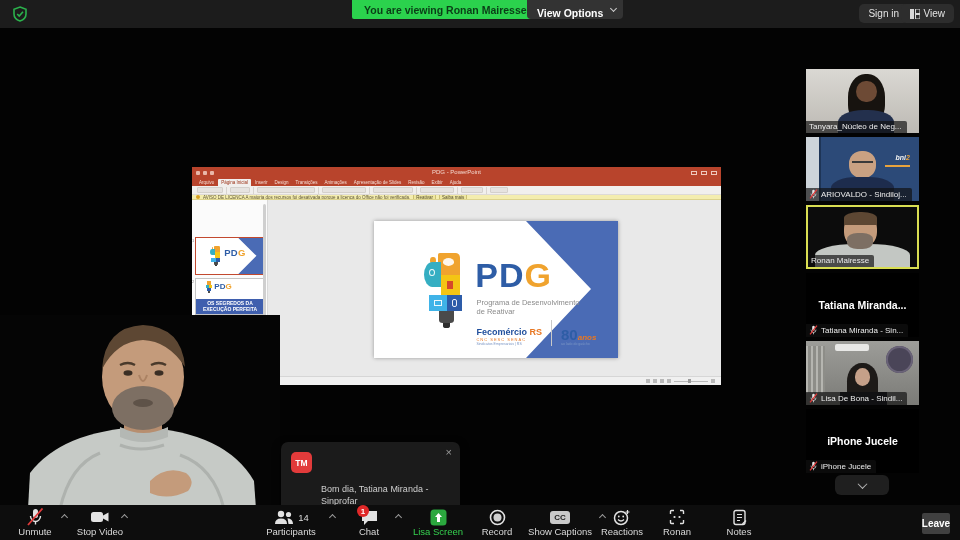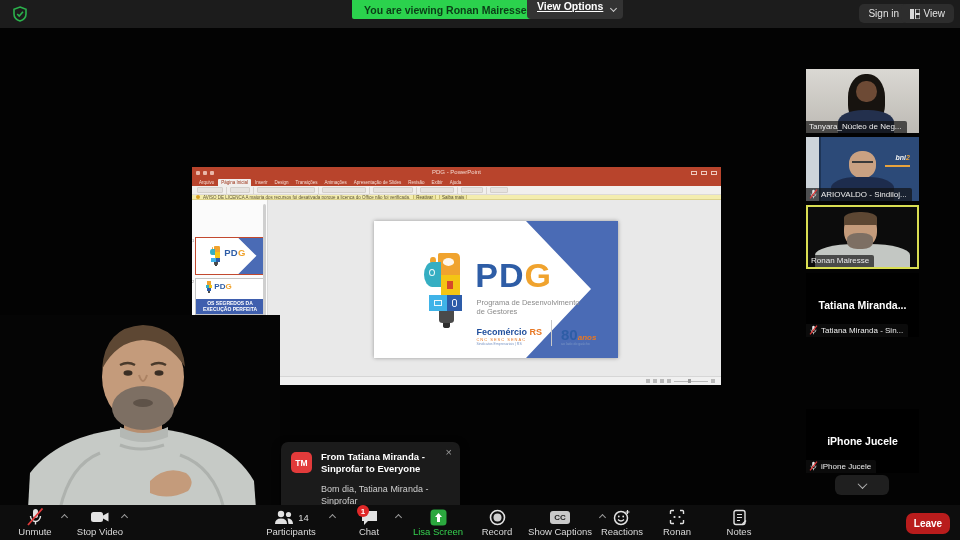--- a/index.html
+++ b/index.html
@@ -7,21 +7,21 @@
               font-family:"Liberation Sans", sans-serif; }
   .abs { position:absolute; }
 
   
   #topbar { position:absolute; left:0; top:0; width:960px; height:28px; background:#1c1c1c; z-index:40; }
   #share-banner { position:absolute; left:352px; top:0; height:19px; padding:0 12px;
     background:#2bd24d; color:#0b3d17; font-size:10.5px; font-weight:bold;
     display:flex; align-items:center; border-radius:0 0 2px 2px; }
   #view-options { position:absolute; left:527px; top:0; height:19px; padding:0 20px 0 10px;
     background:#333; color:#fff; font-size:10.5px; font-weight:bold;
-    display:flex; align-items:flex-start; border-radius:0 0 4px 4px;text-decoration:underline; }
+    display:flex; align-items:flex-end; border-radius:0 0 4px 4px; }
   #view-options .chev { position:absolute; right:7px; top:6px; width:5px; height:5px;
     border-right:1.4px solid #ccc; border-bottom:1.4px solid #ccc; transform:rotate(45deg); }
   .topbtn { position:absolute; top:4px; height:19px; background:#2d2d2d; border-radius:5px;
     color:#e3e3e3; font-size:10px; display:flex; align-items:center; padding:0 9px; gap:4px; }
 
   
   #stage { position:absolute; left:0; top:28px; width:960px; height:477px; background:#030303; }
 
   
   #ppt { position:absolute; left:192px; top:139px; width:529px; height:218px; background:#e9e9e9;
@@ -183,22 +183,22 @@
   .tb-item { position:absolute; top:3px; text-align:center; color:#d9d9d9; font-size:9.5px; }
   .tb-item .ic { height:18px; display:flex; align-items:center; justify-content:center; }
   .tb-item .lbl { margin-top:0px; white-space:nowrap; }
   .tb-chev { position:absolute; top:10px; width:5px; height:5px; border-left:1.4px solid #9a9a9a;
     border-top:1.4px solid #9a9a9a; transform:rotate(45deg); }
   .green { color:#35d04f !important; }
   #chat-badge { position:absolute; left:13px; top:-3px; min-width:12px; height:12px; background:#e02828;
     border-radius:7px; color:#fff; font-size:8px; font-weight:bold; display:flex; align-items:center;
     justify-content:center; padding:0 2px; }
   #pcount { font-size:9.5px; color:#d9d9d9; margin-left:3px; }
-  #leave-btn { position:absolute; right:10px; top:8px; width:44px; height:21px; background:#b91c1c;
-    border-radius:7px; color:#fff; font-size:10px; font-weight:bold; display:flex; align-items:center;
+  #leave-btn { position:absolute; right:10px; top:8px; width:28px; height:21px; background:#404040;
+    border-radius:2px; color:#fff; font-size:10px; font-weight:bold; display:flex; align-items:center;
     justify-content:center; }
 </style>
 </head>
 <body>
 
 <div id="topbar">
   <svg class="abs" style="left:12px;top:6px" width="16" height="16" viewBox="0 0 16 16">
     <path d="M8 1 L14 3.2 V8 C14 11.8 11 14 8 15 C5 14 2 11.8 2 8 V3.2 Z" fill="none" stroke="#2bb24c" stroke-width="1.6"></path>
     <path d="M5.2 8 L7.2 10 L11 5.8" fill="none" stroke="#2bb24c" stroke-width="1.6"></path>
   </svg>
@@ -355,21 +355,21 @@
               </div>
             <div class="b-dblue">
                 <span class="g" style="left:32%;top:20%;width:32%;height:55%;background:transparent;border:1px solid #fff;border-radius:2px"></span>
               </div>
             <div class="b-base"></div>
               <div class="b-tip"></div>
           </div>
           <div class="pdg-title"><span class="pd">PD</span><span class="g">G</span></div>
           <div class="pdg-sub">
             <div>Programa de Desenvolvimento</div>
-            <div>de Gestores</div>
+            <div>de Reativar</div>
           </div>
           <div class="pdg-logos">
             <div class="feco">
               <div class="l1"><span>Fecomércio</span><em> RS</em></div>
               <div class="l2">CNC SESC SENAC</div>
               <div class="l3">Sindicatos Empresariais | RS</div>
             </div>
             <div class="ldiv"></div>
             <div class="anos">
               <div class="n"><span>80</span><em>anos</em></div>
@@ -409,21 +409,20 @@
       <ellipse cx="159" cy="58" rx="4.5" ry="2.8" fill="#3a2e24"></ellipse>
       <path d="M120,50 Q128,46 135,50 M151,50 Q159,46 166,50" stroke="#4a3a2b" stroke-width="2.4" fill="none"></path>
       <path d="M139,60 Q143,72 147,60" stroke="#ab8263" stroke-width="2" fill="none"></path>
       <path d="M150,166 Q166,150 186,158 Q196,166 188,176 Q168,186 150,178 Z" fill="#c49b7b"></path>
     </svg>
   </div>
 
   <div id="chat-popup">
     <div class="arrow"></div>
     <div id="cp-avatar">TM</div>
-    <div id="cp-title">From Tatiana Miranda - Sinprofar to Everyone</div>
     <div id="cp-close">×</div>
     <div id="cp-body">Bom dia, Tatiana Miranda - Sinprofar</div>
   </div>
 
   <div class="tile" style="top:41px">
     <div class="tile-art art-tanyara">
       <i class="hair"></i>
         <i class="face"></i>
         <i class="body"></i>
     </div>
@@ -470,20 +469,39 @@
       <i class="body"></i>
         <i class="head"></i>
         <i class="hairx"></i>
         <i class="beard"></i>
     </div>
     <div class="tile-label">
       <span>Ronan Mairesse</span>
     </div>
   </div>
 
+  <div class="tile" style="top:313px">
+    <div class="tile-art art-lisa">
+      <i class="blinds"></i>
+        <i class="ac"></i>
+        <i class="art"></i>
+      <i class="hair"></i>
+        <i class="face"></i>
+        <i class="body"></i>
+    </div>
+    <div class="tile-label">
+      <svg width="9" height="10" viewBox="0 0 12 14">
+        <rect x="4.2" y="1" width="3.6" height="7" rx="1.8" fill="#e8e8e8"></rect>
+        <path d="M2.5 6.5 a3.5 4 0 0 0 7 0" stroke="#e8e8e8" stroke-width="1" fill="none"></path>
+        <line x1="6" y1="10.5" x2="6" y2="13" stroke="#e8e8e8" stroke-width="1"></line>
+        <line x1="1.2" y1="13" x2="10.8" y2="1" stroke="#e03b3b" stroke-width="1.8"></line>
+      </svg>
+      <span>Lisa De Bona - Sindil...</span>
+    </div>
+  </div>
 
   <div class="tile tile-off" style="top:381px">
     <div class="tile-center">iPhone Jucele</div>
     <div class="tile-label">
       <svg width="9" height="10" viewBox="0 0 12 14">
         <rect x="4.2" y="1" width="3.6" height="7" rx="1.8" fill="#e8e8e8"></rect>
         <path d="M2.5 6.5 a3.5 4 0 0 0 7 0" stroke="#e8e8e8" stroke-width="1" fill="none"></path>
         <line x1="6" y1="10.5" x2="6" y2="13" stroke="#e8e8e8" stroke-width="1"></line>
         <line x1="1.2" y1="13" x2="10.8" y2="1" stroke="#e03b3b" stroke-width="1.8"></line>
       </svg>

